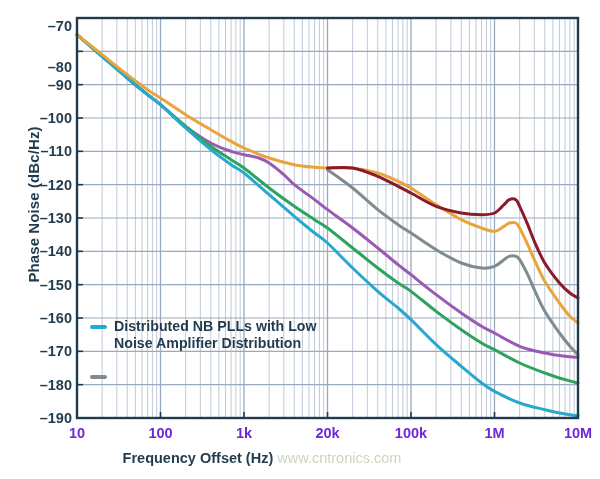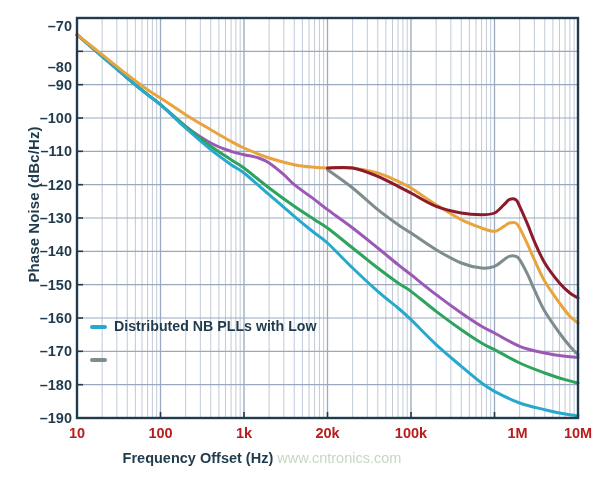--- a/index.html
+++ b/index.html
@@ -16,21 +16,21 @@
   }
   .ytick{
     position:absolute; right:0; width:52px; text-align:right;
     font-size:14.5px; font-weight:bold; color:#1f3b4d;
     transform:translateY(-50%);
   }
   .yticks-wrap{position:absolute;left:18px;top:0;width:54px;height:479px;}
 
   .xtick{
     position:absolute; top:425px; transform:translateX(-50%);
-    font-size:14.5px; font-weight:bold; color:#b91c1c;
+    font-size:14.5px; font-weight:bold; color:#6d28d9;
   }
   .xlabel{
     position:absolute; left:0; top:450px; width:524px; text-align:center;
     font-size:14.5px; font-weight:bold; color:#1f3b4d;
   }
   .xlabel .wm{ color:#c9d6c2; font-weight:normal; }
 
   .legend{ position:absolute; left:90px; top:318px; }
   .legend-row{ display:flex; align-items:flex-start; margin-bottom:16px; }
   .swatch{ width:17px; height:4px; border-radius:2px; margin-top:7px; margin-right:7px; flex:0 0 auto;}
@@ -162,26 +162,27 @@
   <div class="xlabel">
     <span>Frequency Offset (Hz)</span>
     <span class="wm">www.cntronics.com</span>
   </div>
 
   <div class="legend" id="legend">
       <div class="legend-row">
         <span class="swatch" style="background: rgb(39, 169, 206);"></span>
         <span class="legend-text">
           <div>Distributed NB PLLs with Low</div>
+          <div>Noise Amplifier Distribution</div>
         </span>
       </div>
       <div class="legend-row">
         <span class="swatch" style="background: rgb(127, 140, 141);"></span>
       </div>
     </div>
 <div class="xtick" style="left: 77px;">10</div>
     <div class="xtick" style="left: 160.5px;">100</div>
     <div class="xtick" style="left: 244px;">1k</div>
     <div class="xtick" style="left: 327.5px;">20k</div>
     <div class="xtick" style="left: 411px;">100k</div>
-    <div class="xtick" style="left: 494.5px; margin-left: 23px;">1M</div>
+    <div class="xtick" style="left: 494.5px;">1M</div>
     <div class="xtick" style="left: 578px;">10M</div>
   </div>
 
 </body></html>

